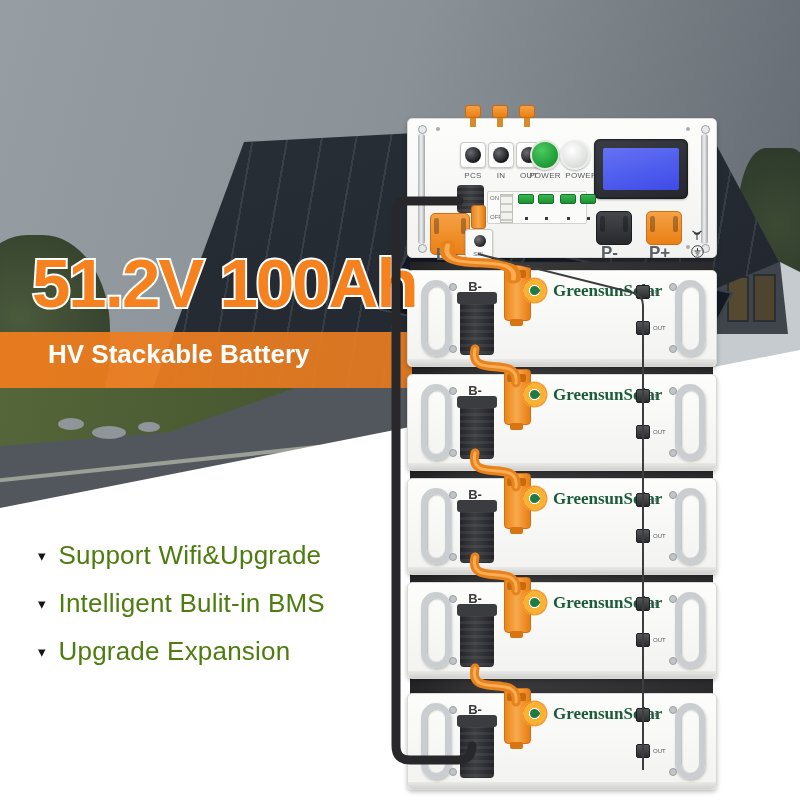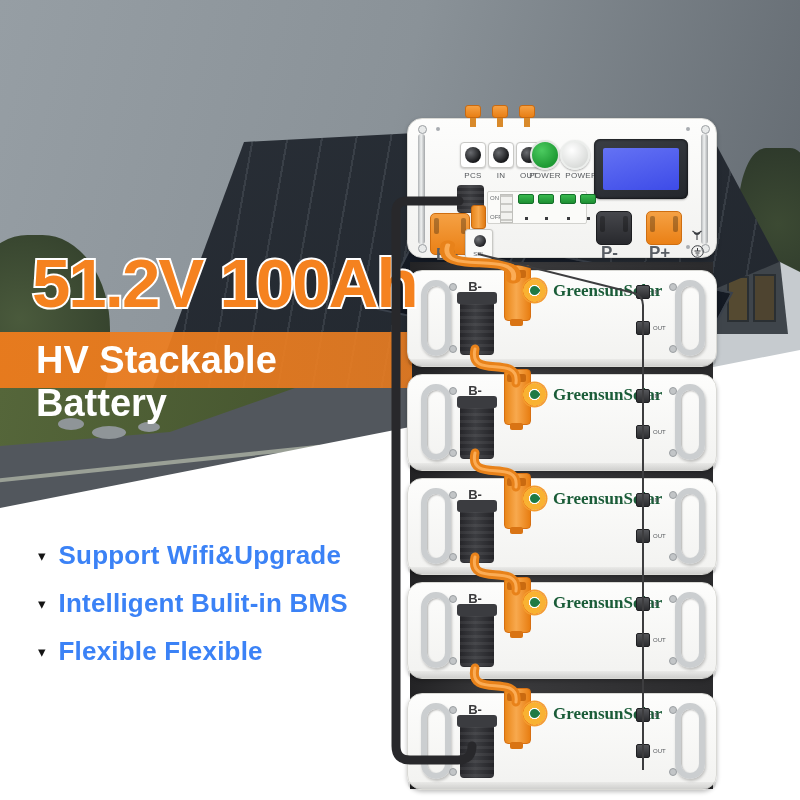--- a/index.html
+++ b/index.html
@@ -46,31 +46,31 @@
   .rock   { position:absolute; border-radius:50%; background:#8F9598; }
   .wedge  { position:absolute; left:0; top:0; width:800px; height:800px; z-index:6;
            clip-path:polygon(0 508px,800px 350px,800px 800px,0 800px); background:#fff; }
 
   
   .model { position:absolute; left:36px; top:224px; z-index:8; color:#fff; font-size:30px; font-weight:700; letter-spacing:1px; }
   .headline { position:absolute; left:32px; top:244px; z-index:8; color:#F5821F; font-size:69px; font-weight:800;
            letter-spacing:-2px; -webkit-text-stroke:4px #fff; paint-order:stroke fill; }
   .banner { position:absolute; left:0; top:332px; width:412px; height:56px; z-index:7;
            background:linear-gradient(90deg,rgba(237,124,29,0.96),rgba(239,128,34,0.88)); }
-  .banner span { position:absolute; left:36px; top:7px; color:#fff; font-size:38px; font-weight:700; }
+  .banner span { position:absolute; left:48px; top:7px; color:#fff; font-size:26px; font-weight:700; }
   .features { position:absolute; left:38px; top:540px; z-index:8; }
   .featRow { display:flex; align-items:center; margin-bottom:17px; }
   .featRow .tri { font-size:15px; color:#141414; margin-right:13px; line-height:1; }
-  .featRow .txt { font-size:26px; font-weight:700; color:#3b82f6; letter-spacing:0.2px; }
+  .featRow .txt { font-size:26px; font-weight:400; color:#4d7c0f; letter-spacing:0.2px; }
 
   
   .backing { position:absolute; left:410px; top:262px; width:303px; height:527px; z-index:5;
            background:linear-gradient(90deg,#232325,#3A3A3C 30%,#2B2B2D); }
   .unit, .module { background:linear-gradient(180deg,#FDFDFC,#F2F2F0); border:1px solid #D9D9D5;
-           border-radius:15px; box-shadow:0 2px 4px rgba(0,0,0,0.25); }
+           border-radius:5px; box-shadow:0 2px 4px rgba(0,0,0,0.25); }
   .unit { position:absolute; left:407px; top:118px; width:310px; height:140px; z-index:7; }
   .modules { position:absolute; left:0; top:0; z-index:7; }
   .module { position:absolute; left:407px; width:310px; height:97px; }
   .module:after { content:""; position:absolute; left:0; bottom:0; width:100%; height:7px;
            background:linear-gradient(180deg,rgba(0,0,0,0.04),rgba(0,0,0,0.14)); border-radius:0 0 5px 5px; }
 
   
   .handle { position:absolute; top:9px; width:30px; height:76px; border:6px solid #CBCED0; border-radius:16px;
            box-shadow:inset 1px 1px 2px rgba(0,0,0,0.28), 1px 2px 3px rgba(0,0,0,0.22); }
   .hl { left:13px; } .hr { left:267px; }
@@ -202,21 +202,21 @@
     <div class="featRow">
       <span class="tri">▾</span>
       <span class="txt">Support Wifi&amp;Upgrade</span>
     </div>
     <div class="featRow">
       <span class="tri">▾</span>
       <span class="txt">Intelligent Bulit-in BMS</span>
     </div>
     <div class="featRow">
       <span class="tri">▾</span>
-      <span class="txt">Flexible Flexible</span>
+      <span class="txt">Upgrade Expansion</span>
     </div>
   </div>
 
   <div class="backing"></div>
 
   <div class="unit">
     <div class="cuh" style="left:10px;"></div>
     <div class="cuh" style="left:293px;"></div>
     <div class="cap" style="left:57px;"></div>
     <div class="cap" style="left:84px;"></div>

